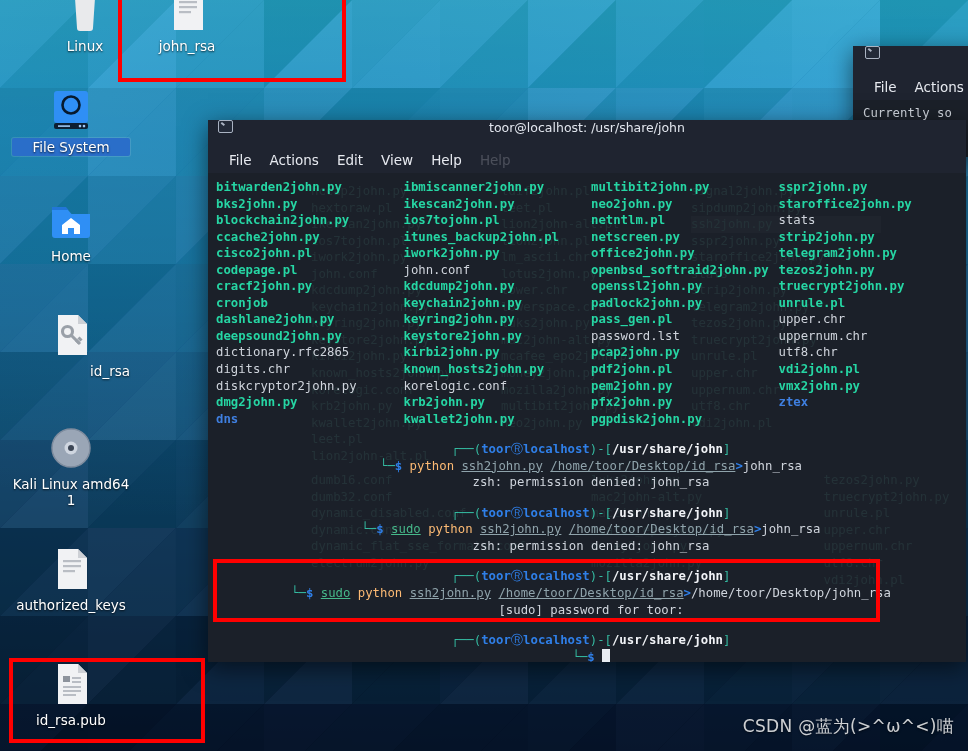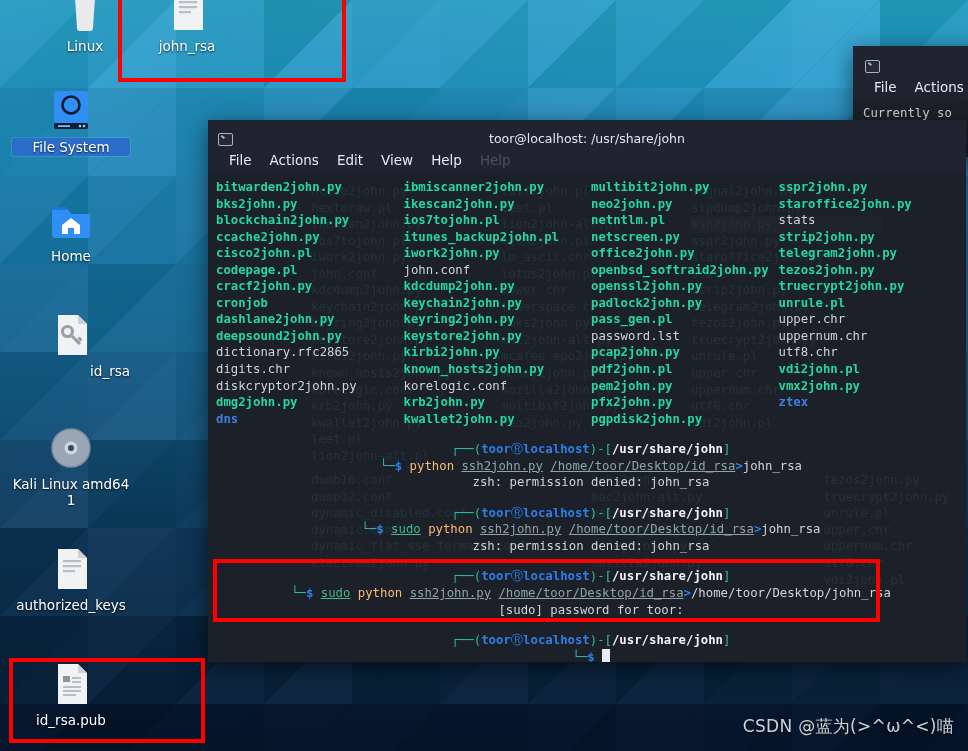--- a/index.html
+++ b/index.html
@@ -63,21 +63,21 @@
   
   .win {
     position: absolute;
     background: #1d2330;
     box-shadow: 0 6px 22px rgba(0,0,0,.55);
     overflow: hidden;
   }
   .win-titlebar {
     height: 26px;
     background: #1f2430;
-    display: flex; align-items: flex-end;
+    display: flex; align-items: flex-start;
     position: relative;
     color: #d8dde8;
     font-size: 12.5px;
   }
   .win-title {
     position:absolute; left:0; right:0; text-align:center;
     font-size: 12.5px; color: #e2e6ee;
   }
   .term-ico {
     width: 15px; height: 13px;

